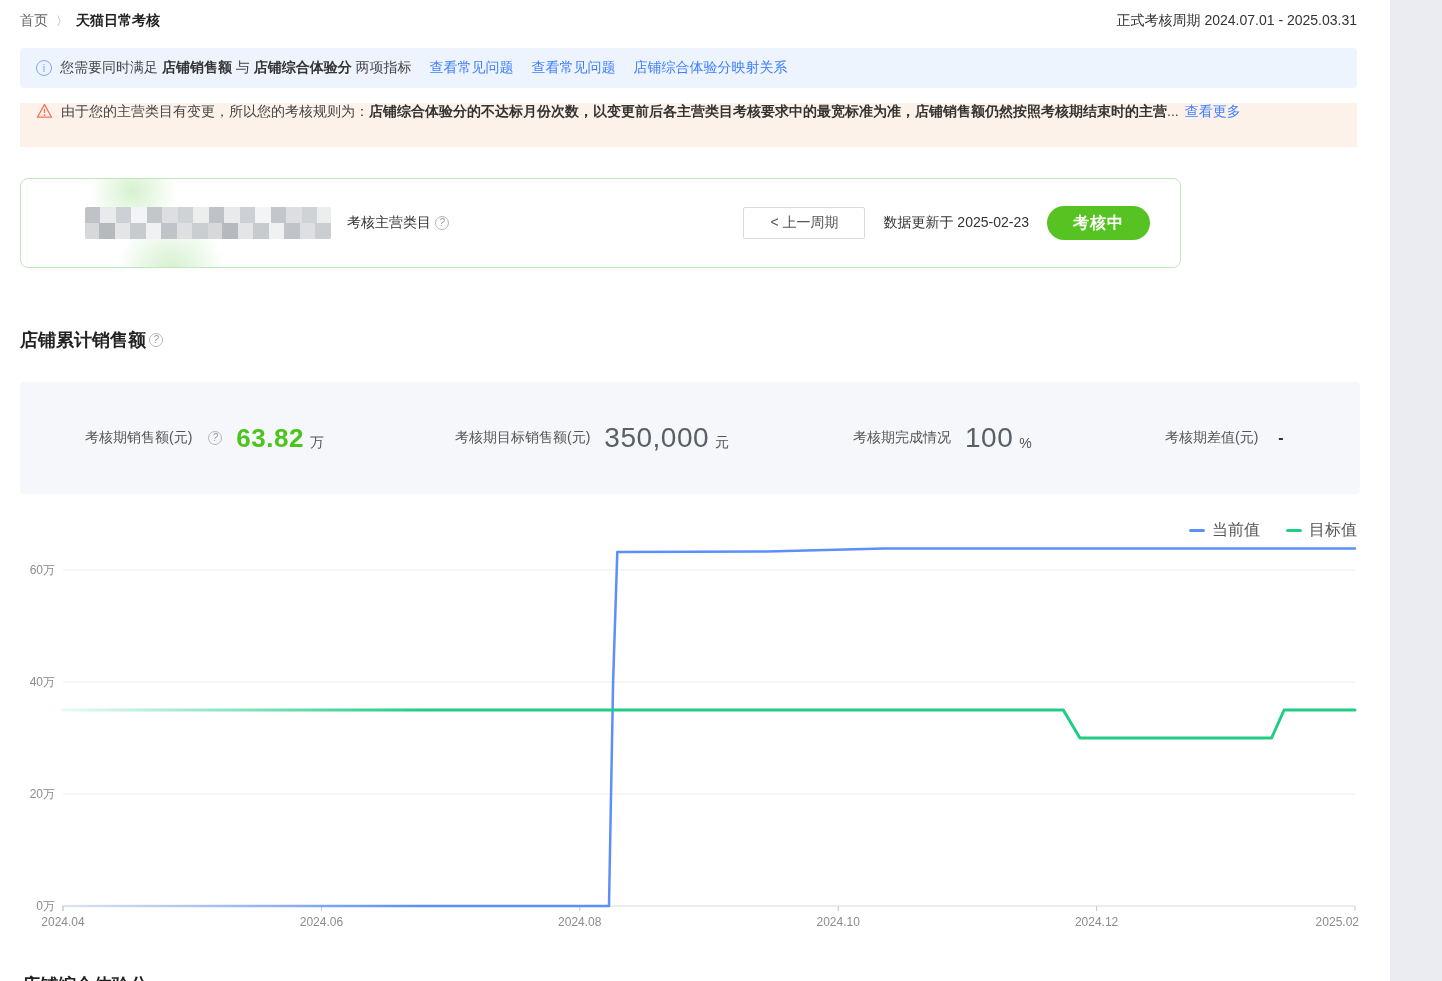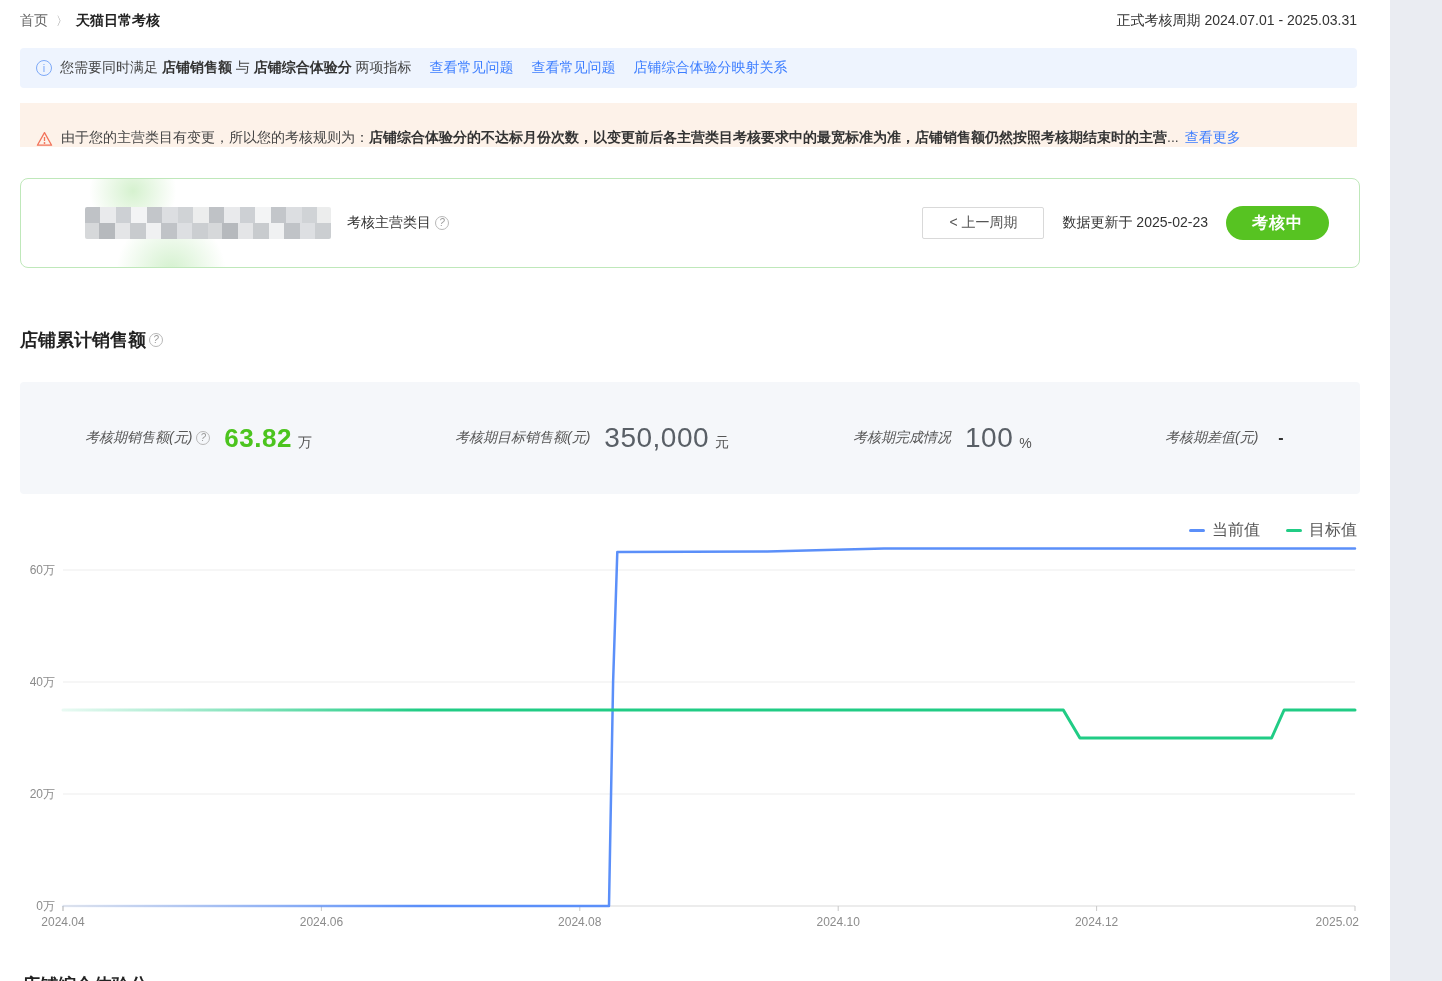--- a/index.html
+++ b/index.html
@@ -22,28 +22,28 @@
   .icon-info { width:16px; height:16px; border:1px solid #7da9f8; border-radius:50%; color:#7da9f8;
     font-size:11px; line-height:14px; text-align:center; margin-right:8px; flex:0 0 auto; font-style:normal; }
   .icon-info::after { content:"i"; }
   .ib-text { color:#444; }
   .ib-text b { color:#333; }
   .ib-links { display:flex; gap:18px; margin-left:18px; }
   .link { color:#3d7eff; cursor:pointer; text-decoration:none; }
 
   
   .warn-banner { position:absolute; left:20px; top:103px; width:1337px; height:44px; background:#fdf2e9;
-    border-radius:0; display:flex; align-items:flex-end; padding:0 16px; font-size:14px; }
+    border-radius:0; display:flex; align-items:flex-start; padding:0 16px; font-size:14px; }
   .icon-warn { margin-right:8px; flex:0 0 auto; display:flex; }
   .wb-text { color:#444; white-space:nowrap; overflow:hidden; }
   .wb-text b { color:#333; }
   .wb-more { margin-left:6px; white-space:nowrap; }
 
   
-  .shop-card { position:absolute; left:20px; top:178px; width:1340px; height:90px; background:
+  .shop-card { position:absolute; left:20px; top:178px; width:1161px; height:90px; background:
       radial-gradient(circle 62px at 112px 12px, rgba(173,228,160,.50), rgba(173,228,160,0) 70%),
       radial-gradient(circle 78px at 150px 92px, rgba(160,224,148,.45), rgba(160,224,148,0) 70%),
       #fff;
     border:1px solid #bfe8ba; border-radius:8px; display:flex; align-items:center; }
   .mosaic { margin-left:64px; width:246px; height:32px; border-radius:2px; overflow:hidden; flex:0 0 auto; }
   .mosaic .r1 { height:16px; background:repeating-linear-gradient(90deg,#bfc2c6 0 15px,#e9eaec 15px 31px,#cdd0d4 31px 46px,#f3f4f5 46px 62px,#c3c6ca 62px 77px,#dcdee1 77px 93px,#d0d3d6 93px 108px,#eceded 108px 124px); }
   .mosaic .r2 { height:16px; background:repeating-linear-gradient(90deg,#d6d8da 0 14px,#b6b9bd 14px 30px,#e4e5e7 30px 45px,#c8cbce 45px 61px,#f0f1f2 61px 76px,#c0c3c7 76px 92px,#dddfe2 92px 107px,#cbced1 107px 123px); }
   .cat-label { margin-left:16px; font-size:14px; color:#333; display:flex; align-items:center; gap:4px; }
   .icon-help { display:inline-block; width:14px; height:14px; border:1px solid #b8b8b8; border-radius:50%;
     color:#9a9a9a; font-size:10px; line-height:12px; text-align:center; cursor:pointer; }
@@ -56,21 +56,21 @@
     font-weight:bold; display:flex; align-items:center; letter-spacing:1px; }
 
   
   .sec-title { position:absolute; left:20px; top:328px; display:flex; align-items:center; gap:3px; }
   .sec-title h2 { font-size:18px; color:#222; }
 
   
   .stats { position:absolute; left:20px; top:382px; width:1340px; height:112px; background:#f5f7fa; border-radius:4px; }
   .stat { position:absolute; top:0; height:112px; display:flex; align-items:center; gap:6px; }
   .stat.s1 { left:65px; } .stat.s2 { left:435px; } .stat.s3 { left:833px; } .stat.s4 { left:1145px; }
-  .stat .lbl { font-size:14px; color:#555; display:flex; align-items:center; gap:4px;font-style:italic; }
+  .stat .lbl { font-size:14px; color:#555; display:flex; align-items:center; gap:16px; }
   .stat .val { font-size:28px; color:#595f66; margin-left:8px; letter-spacing:.5px; }
   .stat.s1 .val { color:#4cc41e; font-weight:bold; font-size:26px; }
   .stat.s4 .val { font-size:16px; font-weight:bold; color:#333; margin-left:14px; }
   .stat .unit { font-size:14px; color:#555; align-self:center; margin-top:10px; }
 
   
   .legend { position:absolute; left:20px; top:520px; width:1337px; display:flex; justify-content:flex-end; gap:26px; }
   .leg-item { display:flex; align-items:center; gap:7px; font-size:16px; color:#555; cursor:pointer; }
   .leg-marker { width:16px; height:3px; border-radius:2px; background:#999; }
 

